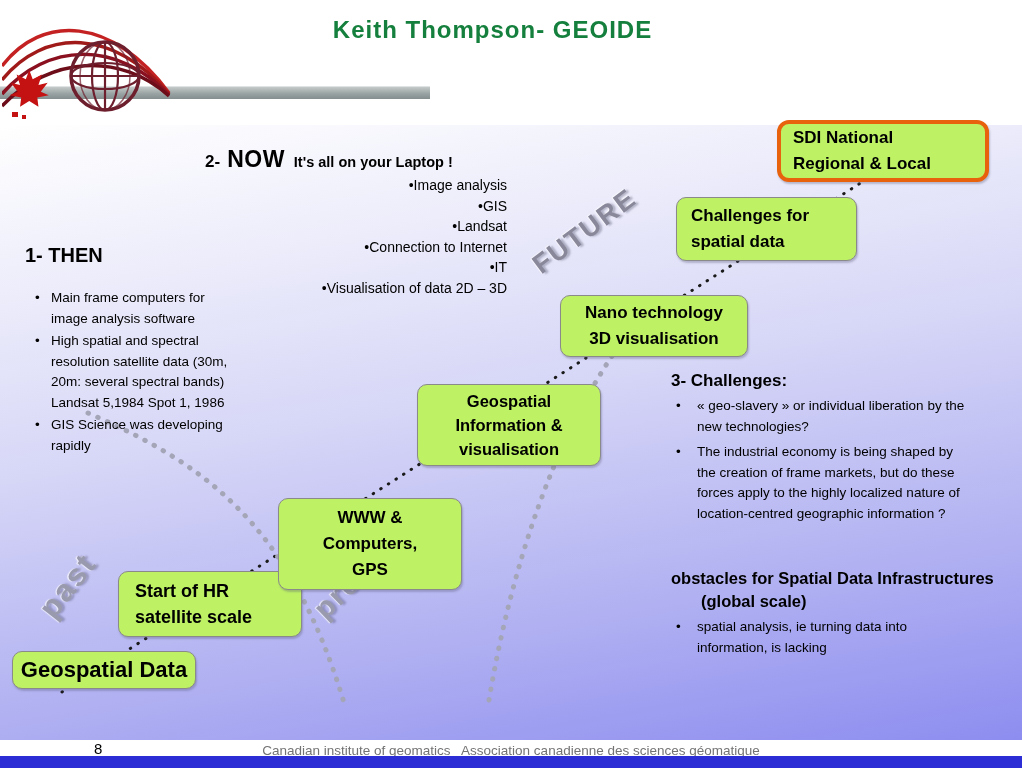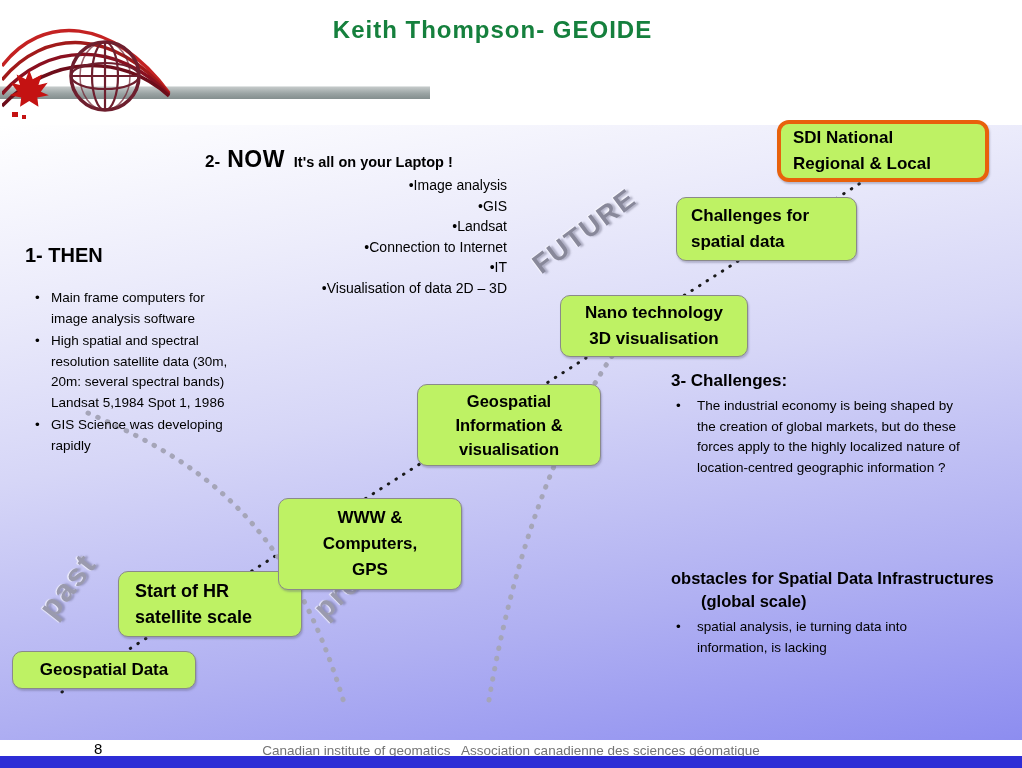--- a/index.html
+++ b/index.html
@@ -48,21 +48,21 @@
   
   .tbox {
     position:absolute; box-sizing:border-box; z-index:2;
     background:#bef264; border:1px solid #8a8a8a; border-radius:10px;
     display:flex; align-items:center;
     font-weight:bold; color:#000;
     white-space:pre-line; line-height:26px; font-size:17px;
     box-shadow:1px 2px 2px rgba(90,90,120,0.35);
   }
   .tbox.center { justify-content:center; text-align:center; }
-  .box-geodata    { left:12px;  top:651px; width:184px; height:38px; font-size:17px; }
+  .box-geodata    { left:12px;  top:651px; width:184px; height:38px; font-size:22px; }
   .box-starthr    { left:118px; top:571px; width:184px; height:66px; padding-left:16px; font-size:18px; }
   .box-www        { left:278px; top:462px; width:184px; height:92px;margin-top:36px; }
   .box-geoinfo    { left:417px; top:384px; width:184px; height:82px; font-size:16.5px; line-height:24px; }
   .box-nano       { left:528px; top:295px; width:188px; height:62px;margin-left:32px; }
   .box-challenges { left:676px; top:197px; width:181px; height:64px; padding-left:14px; }
   .box-sdi        { left:777px; top:120px; width:212px; height:62px; padding-left:12px;
                     border:4px solid #e8610c; border-radius:12px; }
 
   
   .then-heading { position:absolute; left:25px; top:244px; font-size:20px; font-weight:bold; z-index:2; }
@@ -181,21 +181,22 @@
   <li>Image analysis</li>
   <li>GIS</li>
   <li>Landsat</li>
   <li>Connection to Internet</li>
   <li>IT</li>
   <li>Visualisation of data 2D – 3D</li>
 </ul>
 
 <div class="ch-heading">3- Challenges:</div>
 <ul class="ch-list">
-  <li>The industrial economy is being shaped by the creation of global markets, but do these forces apply to the highly localized nature of location-centred geographic information ?</li>
+  <li>« geo-slavery » or individual liberation by the new technologies?</li>
+  <li>The industrial economy is being shaped by the creation of frame markets, but do these forces apply to the highly localized nature of location-centred geographic information ?</li>
 </ul>
 <div class="ob-heading">obstacles for Spatial Data Infrastructures (global scale)</div>
 <ul class="ob-list">
   <li>spatial analysis, ie turning data into information, is lacking</li>
 </ul>
 
 <div class="page-num">8</div>
 <div class="footer-text">Canadian institute of geomatics   Association canadienne des sciences géomatique</div>
 <div class="bottom-bar"></div>
 

